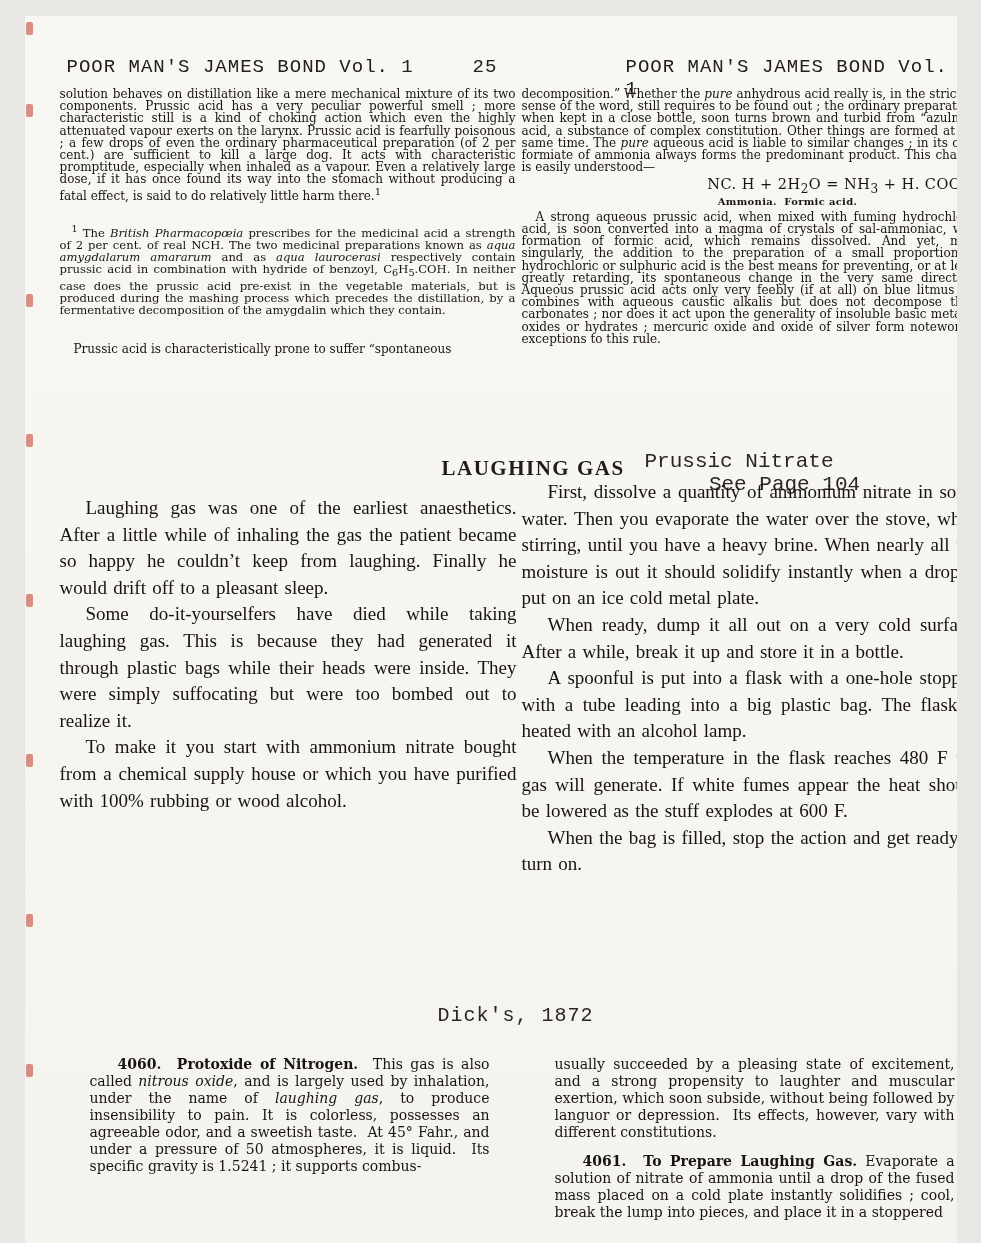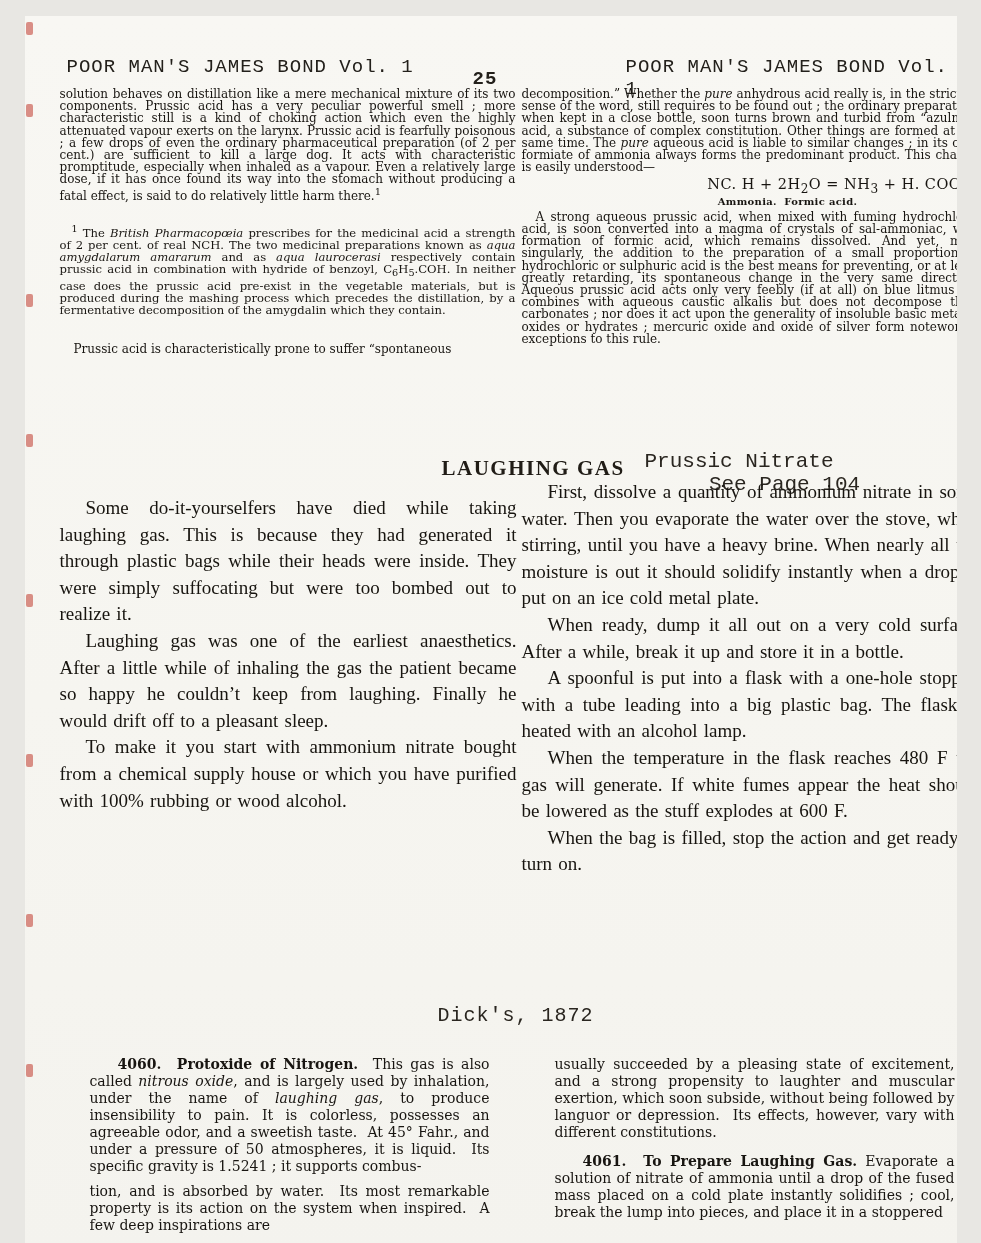--- a/index.html
+++ b/index.html
@@ -8,21 +8,21 @@
     width:932px;height:1243px;
     margin:16px auto;
     background:linear-gradient(180deg,#f8f7f3 0%,#f6f5f0 55%,#f4f3ee 100%);
     overflow:hidden;
     color:#1b1813;
   }
   
   .header{position:absolute;top:40px;left:0;width:100%;height:26px;
     font-family:"Liberation Mono",monospace;font-size:19px;letter-spacing:1px;color:#23201b;}
   .header .h-left{position:absolute;left:42px;top:0;}
-  .header .h-num{position:absolute;left:448px;top:12px;font-weight:bold;}
+  .header .h-num{position:absolute;left:448px;top:0;}
   .header .h-right{position:absolute;left:601px;top:0;}
   
   .oldtext{font-family:"DejaVu Serif",serif;font-size:12px;line-height:12.2px;
     text-align:justify;color:#181511;}
   .col-top-left{position:absolute;top:72px;left:35px;width:456px;}
   .col-top-right{position:absolute;top:72px;left:497px;width:458px;}
   .oldtext p{margin:0;}
   .footnote{margin-top:21px !important;font-size:11.6px;text-indent:12px;}
   .cont-line{margin-top:27px !important;text-indent:14px;}
   .indent1{text-indent:14px;}
@@ -91,38 +91,37 @@
     <p class="after-formula indent1">A strong aqueous prussic acid, when mixed with fuming hydrochloric acid, is soon converted into a magma of crystals of sal-ammoniac, with formation of formic acid, which remains dissolved. And yet, most singularly, the addition to the preparation of a small proportion of hydrochloric or sulphuric acid is the best means for preventing, or at least greatly retarding, its spontaneous change in the very same direction. Aqueous prussic acid acts only very feebly (if at all) on blue litmus ; it combines with aqueous caustic alkalis but does not decompose their carbonates ; nor does it act upon the generality of insoluble basic metallic oxides or hydrates ; mercuric oxide and oxide of silver form noteworthy exceptions to this rule.</p>
   </div>
 
   <div class="section-title">LAUGHING GAS</div>
   <div class="annotation">
     <div class="line1">Prussic Nitrate</div>
     <div class="line2">See Page 104</div>
   </div>
 
   <div class="maintext col-main-left">
+    <p>Laughing gas was one of the earliest anaesthetics. After a little while of inhaling the gas the patient became so happy he couldn’t keep from laughing. Finally he would drift off to a pleasant sleep.</p>
     <p>Some do-it-yourselfers have died while taking laughing gas. This is because they had generated it through plastic bags while their heads were inside. They were simply suffocating but were too bombed out to realize it.</p>
-    <p>Laughing gas was one of the earliest anaesthetics. After a little while of inhaling the gas the patient became so happy he couldn’t keep from laughing. Finally he would drift off to a pleasant sleep.</p>
     <p>To make it you start with ammonium nitrate bought from a chemical supply house or which you have purified with 100% rubbing or wood alcohol.</p>
   </div>
 
   <div class="maintext col-main-right">
     <p>First, dissolve a quantity of ammonium nitrate in some water. Then you evaporate the water over the stove, while stirring, until you have a heavy brine. When nearly all the moisture is out it should solidify instantly when a drop is put on an ice cold metal plate.</p>
     <p>When ready, dump it all out on a very cold surface. After a while, break it up and store it in a bottle.</p>
     <p>A spoonful is put into a flask with a one-hole stopper, with a tube leading into a big plastic bag. The flask is heated with an alcohol lamp.</p>
     <p>When the temperature in the flask reaches 480 F the gas will generate. If white fumes appear the heat should be lowered as the stuff explodes at 600 F.</p>
     <p>When the bag is filled, stop the action and get ready to turn on.</p>
   </div>
 
   <div class="source-caption">Dick's, 1872</div>
 
   <div class="bottext col-bot-left">
     <p class="entry-start"><b>4060.&nbsp; Protoxide of Nitrogen.</b>&nbsp; This gas is also called <i>nitrous oxide</i>, and is largely used by inhalation, under the name of <i>laughing gas</i>, to produce insensibility to pain. It is colorless, possesses an agreeable odor, and a sweetish taste.&nbsp; At 45° Fahr., and under a pressure of 50 atmospheres, it is liquid.&nbsp; Its specific gravity is 1.5241 ; it supports combus-</p>
-    <p class="gap-above">tion, and is absorbed by water.&nbsp; Its most remarkable property is its action on the system when inspired.&nbsp; A few deep inspirations are</p>
   </div>
 
   <div class="bottext col-bot-right">
     <p>usually succeeded by a pleasing state of excitement, and a strong propensity to laughter and muscular exertion, which soon subside, without being followed by languor or depression.&nbsp; Its effects, however, vary with different constitutions.</p>
     <p class="gap-above-lg entry-start"><b>4061.&nbsp; To Prepare Laughing Gas.</b> Evaporate a solution of nitrate of ammonia until a drop of the fused mass placed on a cold plate instantly solidifies ; cool, break the lump into pieces, and place it in a stoppered</p>
   </div>
 
 </div>
 
 </body></html>

